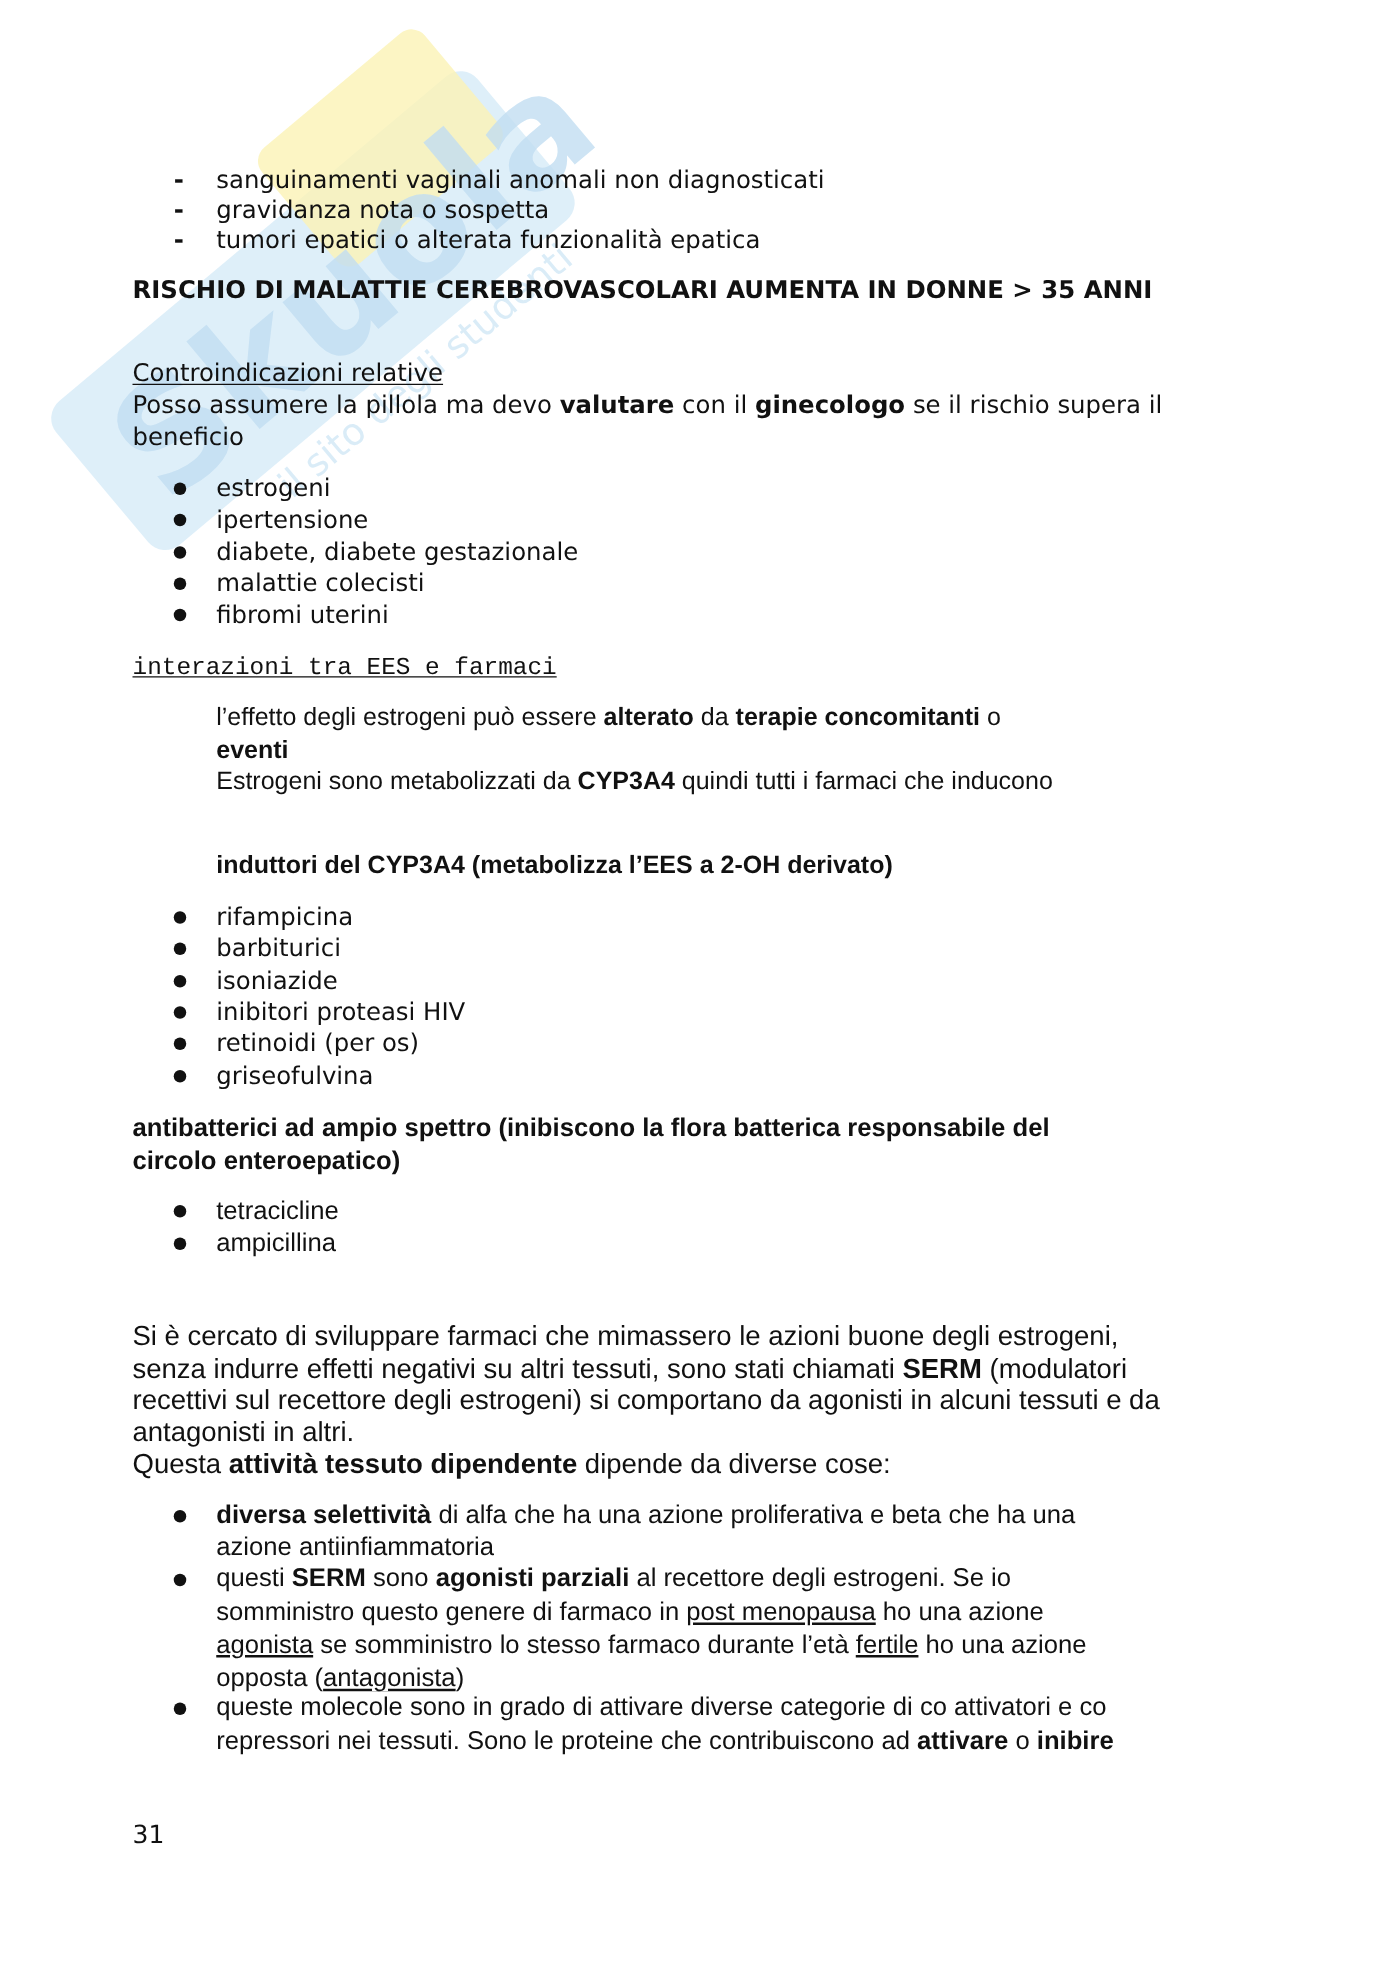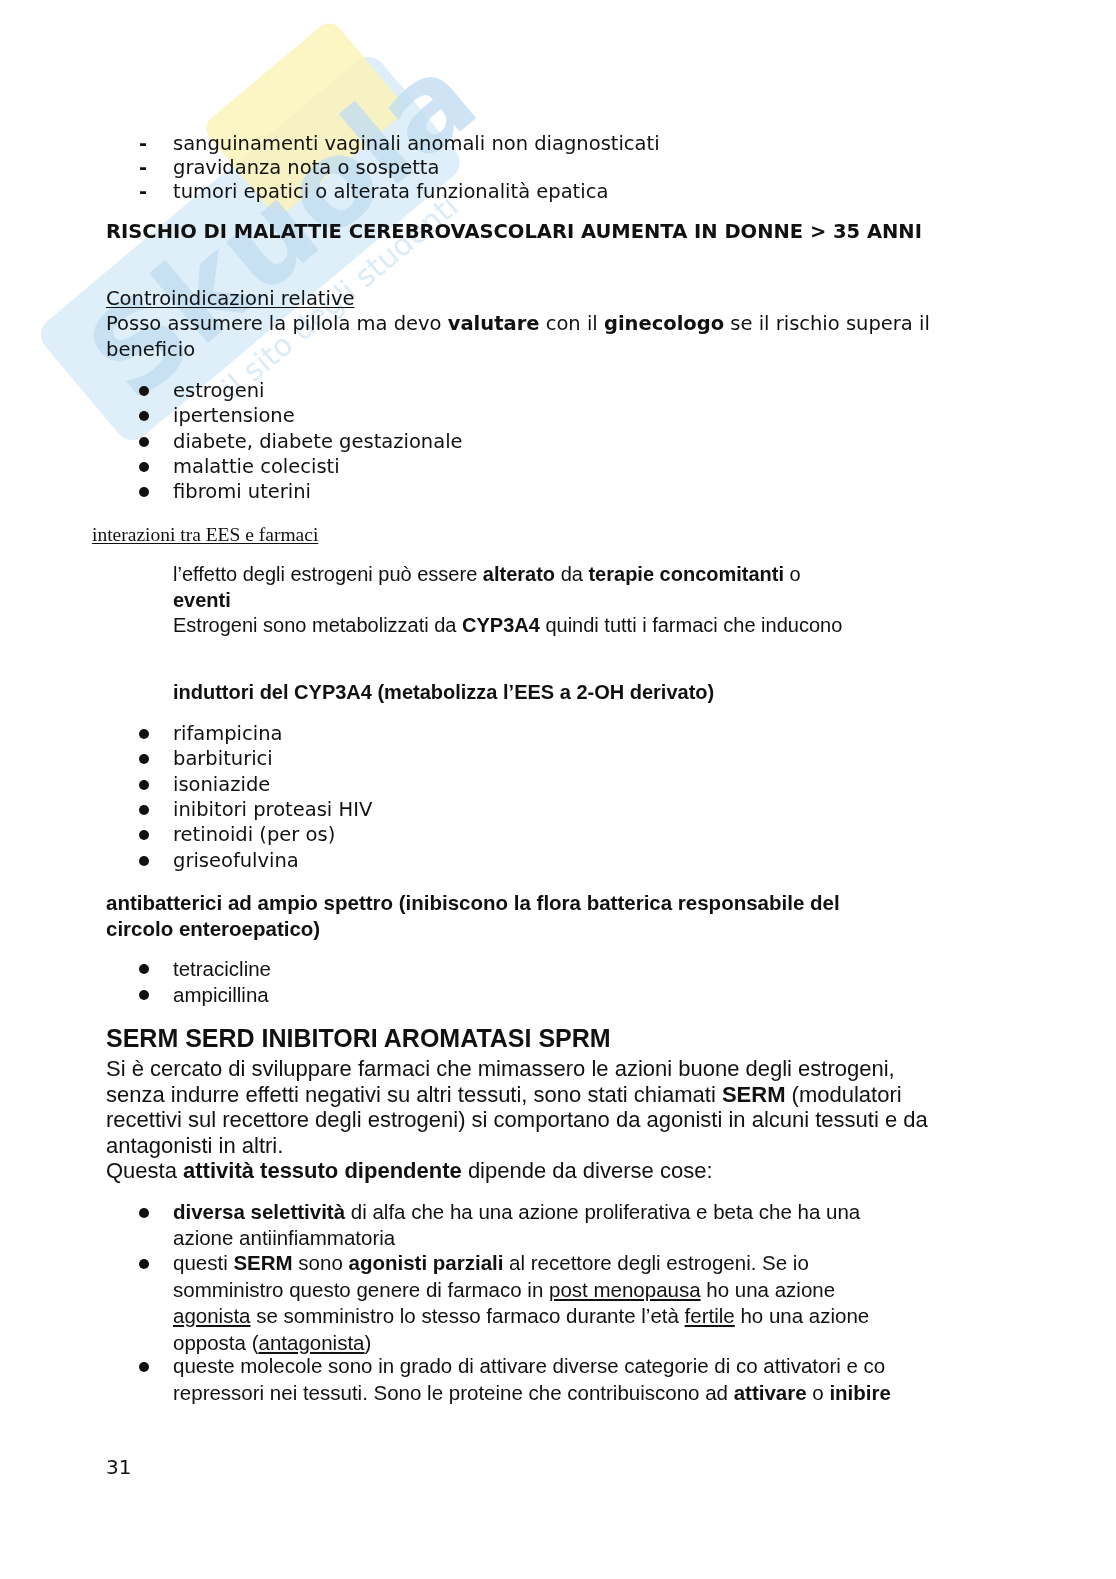--- a/index.html
+++ b/index.html
@@ -55,21 +55,21 @@
     <span class="bullet" style="top:411px"></span>
     <span class="li" style="top:403px">ipertensione</span>
     <span class="bullet" style="top:437px"></span>
     <span class="li" style="top:429px">diabete, diabete gestazionale</span>
     <span class="bullet" style="top:462px"></span>
     <span class="li" style="top:454px">malattie colecisti</span>
     <span class="bullet" style="top:487px"></span>
     <span class="li" style="top:479px">fibromi uterini</span>
   </div>
 
-  <div class="abs t u" style="left:92px; top:522px; font-family:Liberation Serif, serif;text-align:center;">interazioni tra EES e farmaci</div>
+  <div class="abs t u" style="left:106px; top:522px; font-family:Liberation Mono, monospace;text-align:center;">interazioni tra EES e farmaci</div>
 
   <div class="ind" style="top:562px; font-family:'Liberation Sans',sans-serif; font-size:20px;">
     <span>l’effetto degli estrogeni può essere </span><span class="b">alterato</span><span> da </span><span class="b">terapie concomitanti</span><span> o</span><br>
     <span class="b">eventi</span><br>
     <span>Estrogeni sono metabolizzati da </span><span class="b">CYP3A4</span><span> quindi tutti i farmaci che inducono</span><br>
   </div>
 
   <div class="abs t b" style="left:173px; top:680px; font-family:'Liberation Sans',sans-serif; font-size:20px;">induttori del CYP3A4 (metabolizza l’EES a 2-OH derivato)</div>
 
   <div>
@@ -90,21 +90,20 @@
   <div class="abs t b" style="left:106px; top:890px; font-family:'Liberation Sans',sans-serif; font-size:20.5px;">antibatterici ad ampio spettro (inibiscono la flora batterica responsabile del</div>
   <div class="abs t b" style="left:106px; top:916px; font-family:'Liberation Sans',sans-serif; font-size:20.5px;">circolo enteroepatico)</div>
 
   <div>
     <span class="bullet" style="top:964px"></span>
     <span class="li" style="top:956px; font-family:'Liberation Sans',sans-serif; font-size:20.5px;">tetracicline</span>
     <span class="bullet" style="top:990px"></span>
     <span class="li" style="top:982px; font-family:'Liberation Sans',sans-serif; font-size:20.5px;">ampicillina</span>
   </div>
 
-  <div class="abs h2" style="left:106px; top:1023px; font-family:'Liberation Sans',sans-serif; font-size:25px;">SERM SERD INIBITORI AROMATASI SPRM</div>
 
   <div class="para" style="top:1056px; font-family:'Liberation Sans',sans-serif; font-size:22px;">
     <span>Si è cercato di sviluppare farmaci che mimassero le azioni buone degli estrogeni,</span><br>
     <span>senza indurre effetti negativi su altri tessuti, sono stati chiamati </span><span class="b">SERM</span><span> (modulatori</span><br>
     <span>recettivi sul recettore degli estrogeni) si comportano da agonisti in alcuni tessuti e da</span><br>
     <span>antagonisti in altri.</span><br>
     <span>Questa </span><span class="b">attività tessuto dipendente</span><span> dipende da diverse cose:</span>
   </div>
 
   <div>

